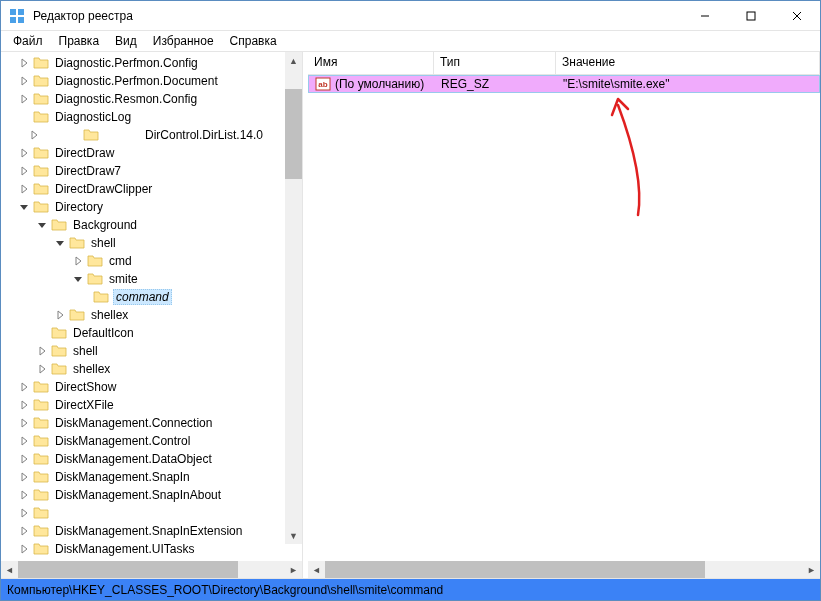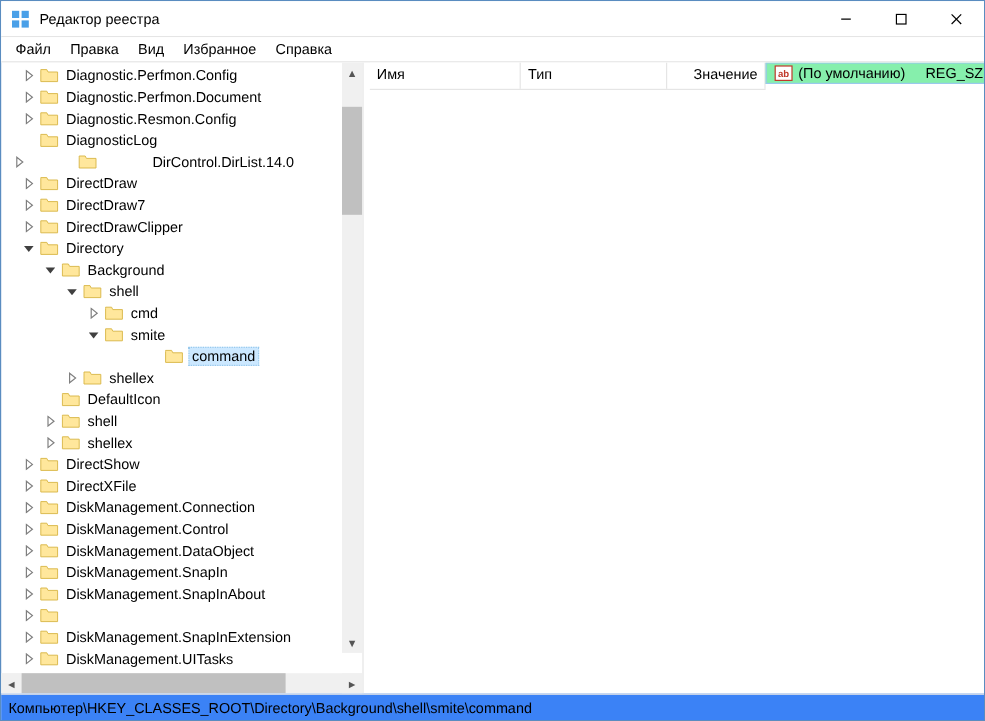--- a/index.html
+++ b/index.html
@@ -18,29 +18,29 @@
 .content { flex: 1; display: flex; position: relative; overflow: hidden; }
 .tree-pane { width: 302px; border-right: 1px solid #e5e5e5; overflow: hidden; position: relative; display: flex; flex-direction: column; }
 .tree-scroll { flex: 1; overflow: hidden; position: relative; }
 .tree { padding: 2px 0; }
 .tree-row { display: flex; align-items: center; height: 18px; white-space: nowrap; cursor: default; padding-right: 4px; }
 .tree-row .expander { width: 14px; display: inline-flex; align-items: center; justify-content: center; color: #6b6b6b; font-size: 11px; }
 .tree-row .folder-icon { width: 16px; height: 14px; margin: 0 4px 0 2px; display: inline-flex; align-items: center; justify-content: center; }
 .tree-row .label { font-size: 12px; padding: 0 2px; text-align: center;}
 .tree-row.selected .label { background: #cce8ff; border: 1px dotted #99c9ec; padding: 0 2px; }
 
-.list-pane { flex: 1; display: flex; flex-direction: row; overflow: hidden; }
+.list-pane { flex: 1; display: flex; flex-direction: column; overflow: hidden; justify-content: center; }
 .list-header { height: 23px; display: flex; border-bottom: 1px solid #e5e5e5; background: #fff; }
 .list-header .col { padding: 3px 6px; border-right: 1px solid #e5e5e5; font-size: 12px; }
 .list-header .col.name { width: 126px; }
 .list-header .col.type { width: 122px; }
-.list-header .col.value { flex: 1; margin-left: 16px; }
+.list-header .col.value { flex: 1; }
 .list-body { flex: 1; position: relative; }
 .list-row { display: flex; align-items: center; height: 18px; }
-.list-row.selected { background: #86efac; border: 1px solid #99c9ec; }
+.list-row.selected { background: #f0abfc; border: 1px solid #99c9ec; }
 .list-row .cell { padding: 0 6px; font-size: 12px; overflow: hidden; text-overflow: ellipsis; white-space: nowrap; }
 .list-row .cell.name { width: 126px; display: flex; align-items: center; }
 .list-row .cell.type { width: 122px; }
 .list-row .cell.value { flex: 1; }
 .val-icon { width: 16px; height: 16px; margin-right: 4px; flex: none; }
 
 .splitter { width: 5px; cursor: ew-resize; background: transparent; }
 
 .statusbar { height: 22px; border-top: 1px solid #e5e5e5; display: flex; align-items: center; padding: 0 6px; font-size: 12px; background: #3b82f6; }
 
@@ -145,21 +145,21 @@
             </div>
             <div class="tree-row" style="padding-left: 16px;">
               <span class="expander"></span>
               <span class="folder-icon">
                 <svg width="16" height="14" viewBox="0 0 16 14">
                   <path d="M1 3 L1 12 L15 12 L15 4 L7 4 L6 2 L1 2 Z" fill="#ffe79c" stroke="#d9b84a" stroke-width="0.8"></path>
                 </svg>
               </span>
               <span class="label">DiagnosticLog</span>
             </div>
-            <div class="tree-row" style="padding-left: 8px; gap: 40px;">
+            <div class="tree-row" style="padding-left: 26px; gap: 40px;">
               <span class="expander">
                 <svg width="10" height="10">
                   <path d="M3 1 L8 5 L3 9 Z" fill="none" stroke="#808080" stroke-width="1"></path>
                 </svg>
               </span>
               <span class="folder-icon">
                 <svg width="16" height="14" viewBox="0 0 16 14">
                   <path d="M1 3 L1 12 L15 12 L15 4 L7 4 L6 2 L1 2 Z" fill="#ffe79c" stroke="#d9b84a" stroke-width="0.8"></path>
                 </svg>
               </span>
@@ -262,21 +262,21 @@
                   <path d="M1 3 L9 3 L5 8 Z" fill="#404040"></path>
                 </svg>
               </span>
               <span class="folder-icon">
                 <svg width="16" height="14" viewBox="0 0 16 14">
                   <path d="M1 3 L1 12 L15 12 L15 4 L7 4 L6 2 L1 2 Z" fill="#ffe79c" stroke="#d9b84a" stroke-width="0.8"></path>
                 </svg>
               </span>
               <span class="label">smite</span>
             </div>
-            <div class="tree-row selected" style="padding-left: 120px;">
+            <div class="tree-row selected" style="padding-left: 76px; font-style: italic;">
               <span class="expander"></span>
               <span class="folder-icon">
                 <svg width="16" height="14" viewBox="0 0 16 14">
                   <path d="M1 3 L1 12 L15 12 L15 4 L7 4 L6 2 L1 2 Z" fill="#ffe79c" stroke="#d9b84a" stroke-width="0.8"></path>
                 </svg>
               </span>
               <span class="label">command</span>
             </div>
             <div class="tree-row" style="padding-left: 52px;">
               <span class="expander">

